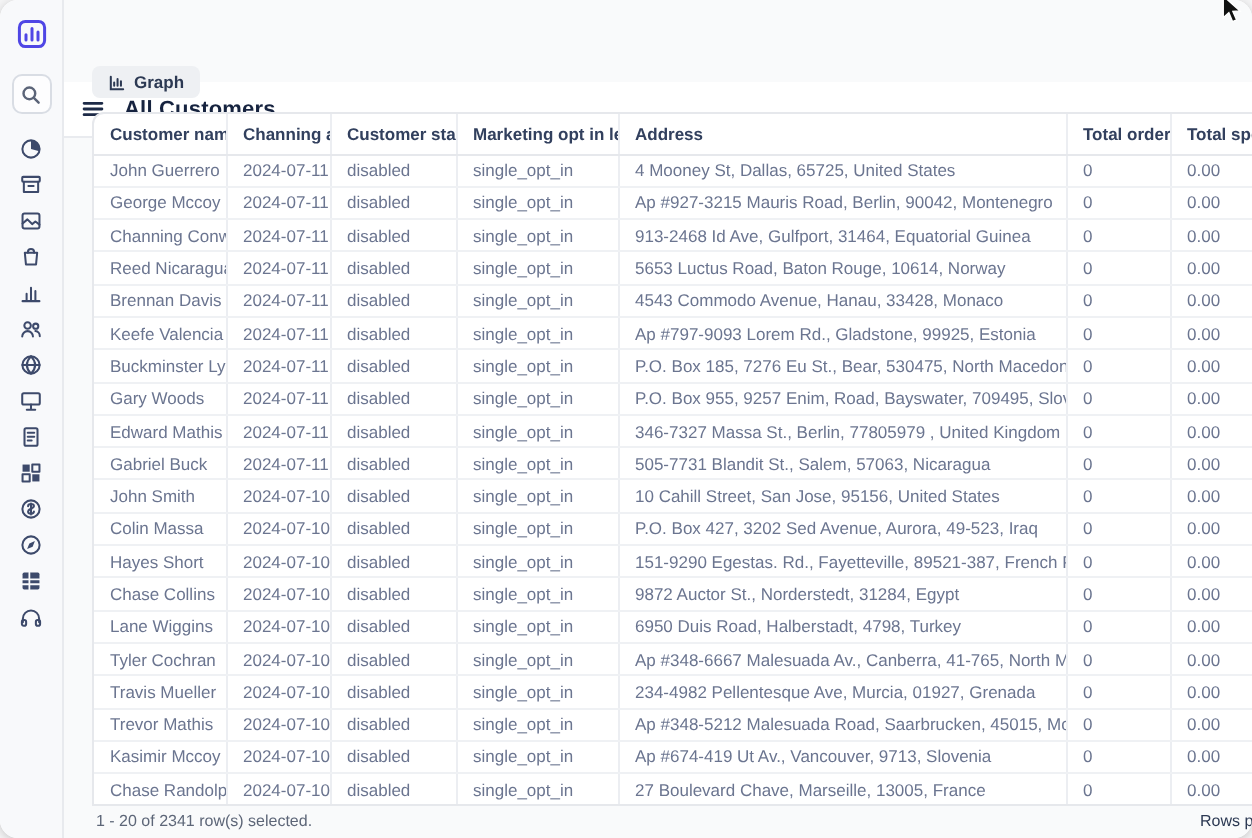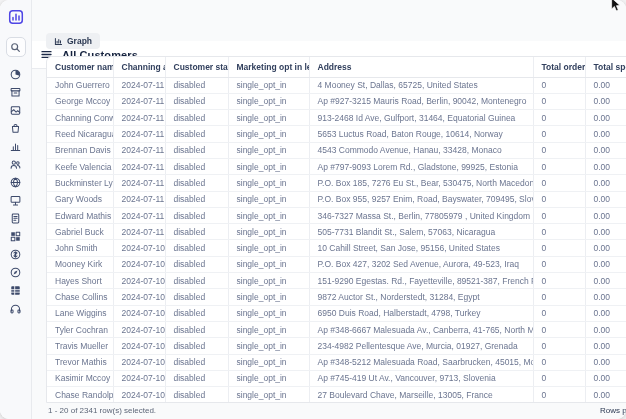--- a/index.html
+++ b/index.html
@@ -323,21 +323,21 @@
             <tr>
               <td>John Smith</td>
               <td>2024-07-10</td>
               <td>disabled</td>
               <td>single_opt_in</td>
               <td>10 Cahill Street, San Jose, 95156, United States</td>
               <td>0</td>
               <td>0.00</td>
             </tr>
             <tr>
-              <td>Mooney Kirk</td>
+              <td>Colin Massa</td>
               <td>2024-07-10</td>
               <td>disabled</td>
               <td>single_opt_in</td>
               <td>P.O. Box 427, 3202 Sed Avenue, Aurora, 49-523, Iraq</td>
               <td>0</td>
               <td>0.00</td>
             </tr>
             <tr>
               <td>Hayes Short</td>
               <td>2024-07-10</td>
@@ -390,21 +390,21 @@
               <td>single_opt_in</td>
               <td>Ap #348-5212 Malesuada Road, Saarbrucken, 45015, Monaco</td>
               <td>0</td>
               <td>0.00</td>
             </tr>
             <tr>
               <td>Kasimir Mccoy</td>
               <td>2024-07-10</td>
               <td>disabled</td>
               <td>single_opt_in</td>
-              <td>Ap #745-419 Ut Av., Vancouver, 9713, Slovenia</td>
+              <td>Ap #674-419 Ut Av., Vancouver, 9713, Slovenia</td>
               <td>0</td>
               <td>0.00</td>
             </tr>
             <tr>
               <td>Chase Randolph</td>
               <td>2024-07-10</td>
               <td>disabled</td>
               <td>single_opt_in</td>
               <td>27 Boulevard Chave, Marseille, 13005, France</td>
               <td>0</td>

